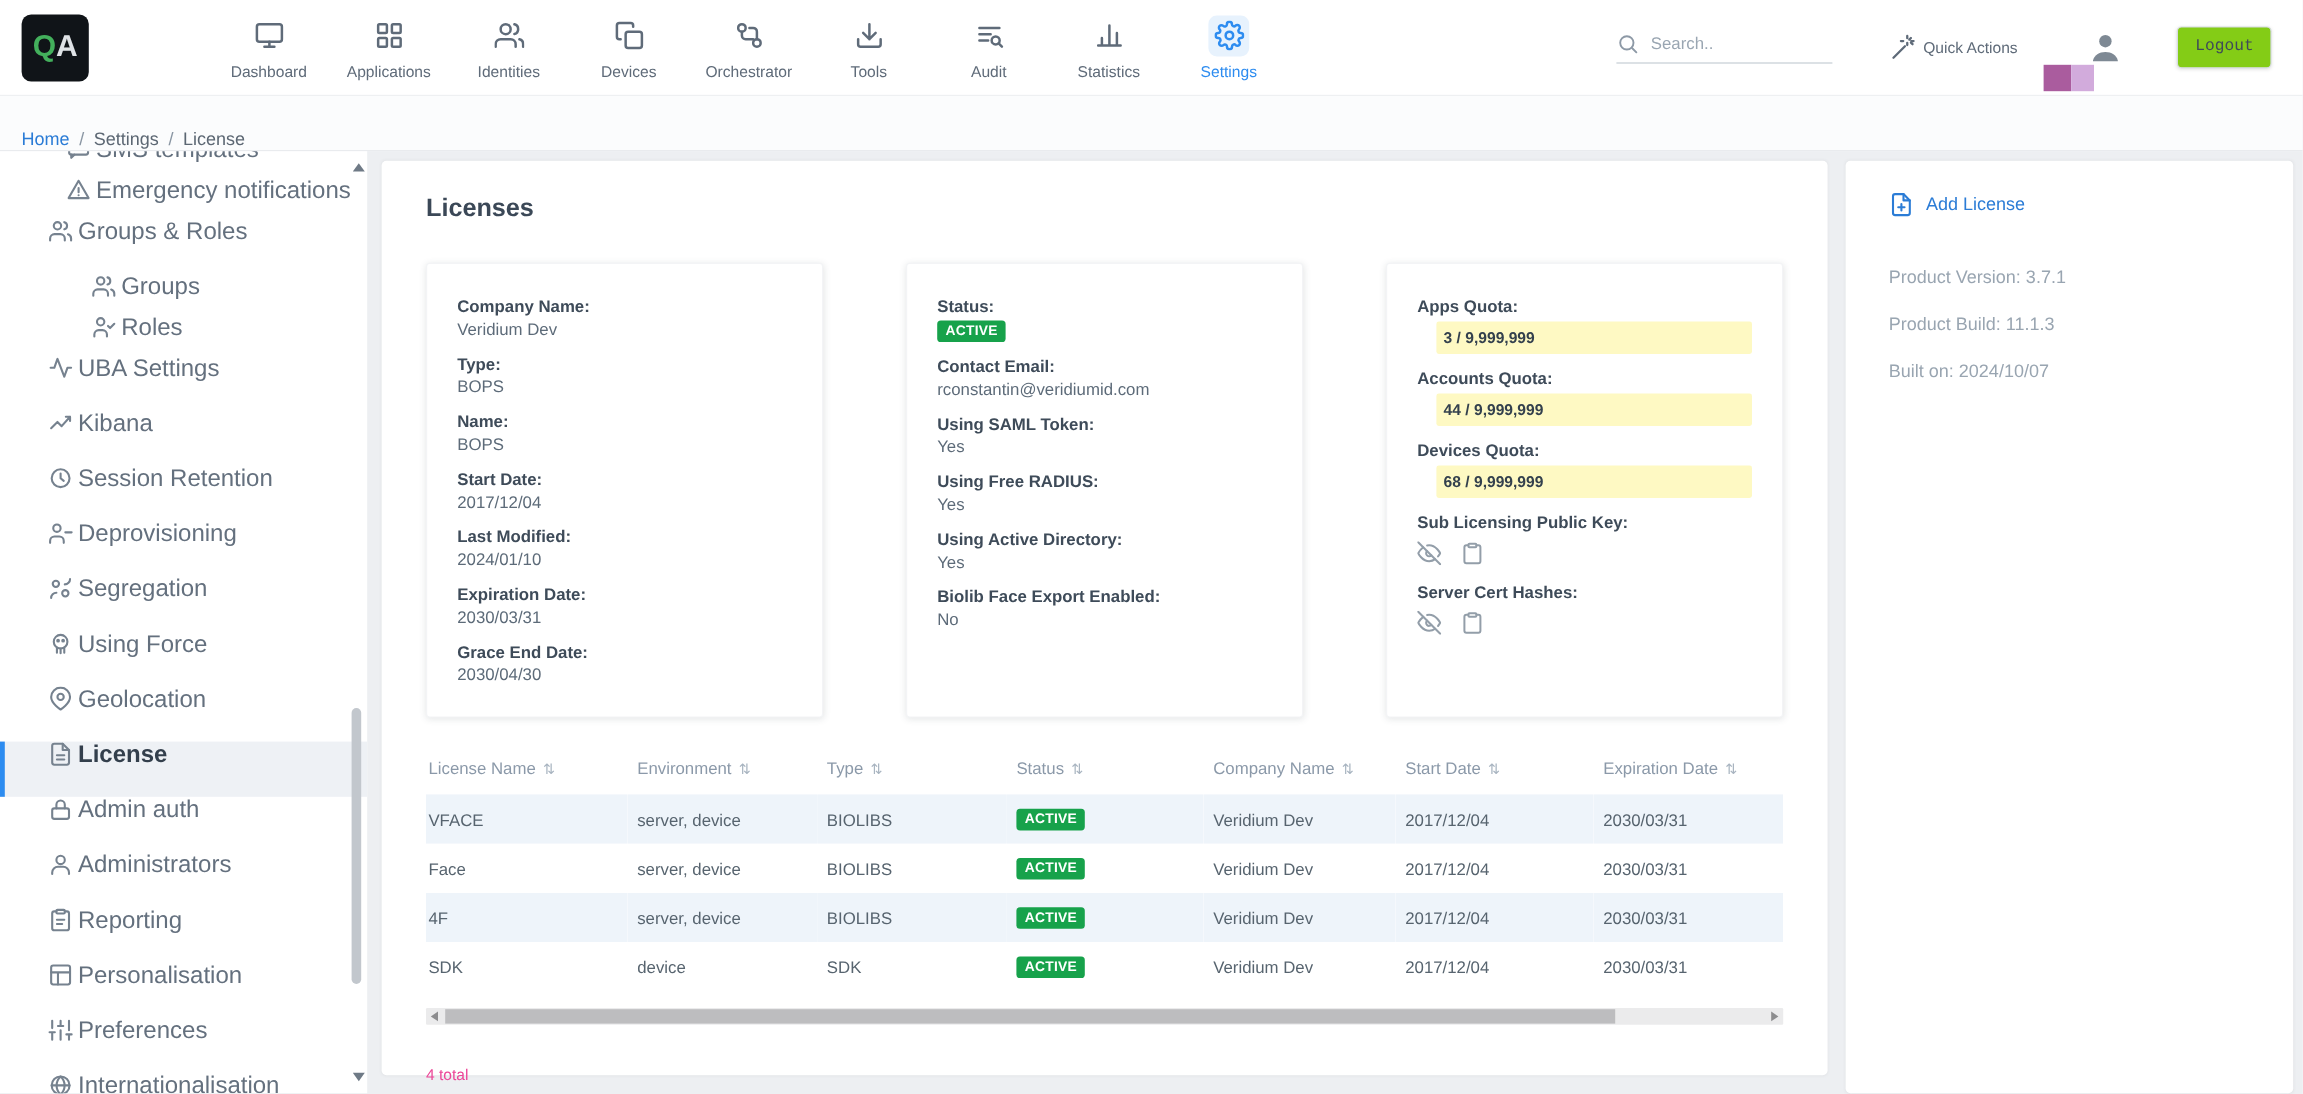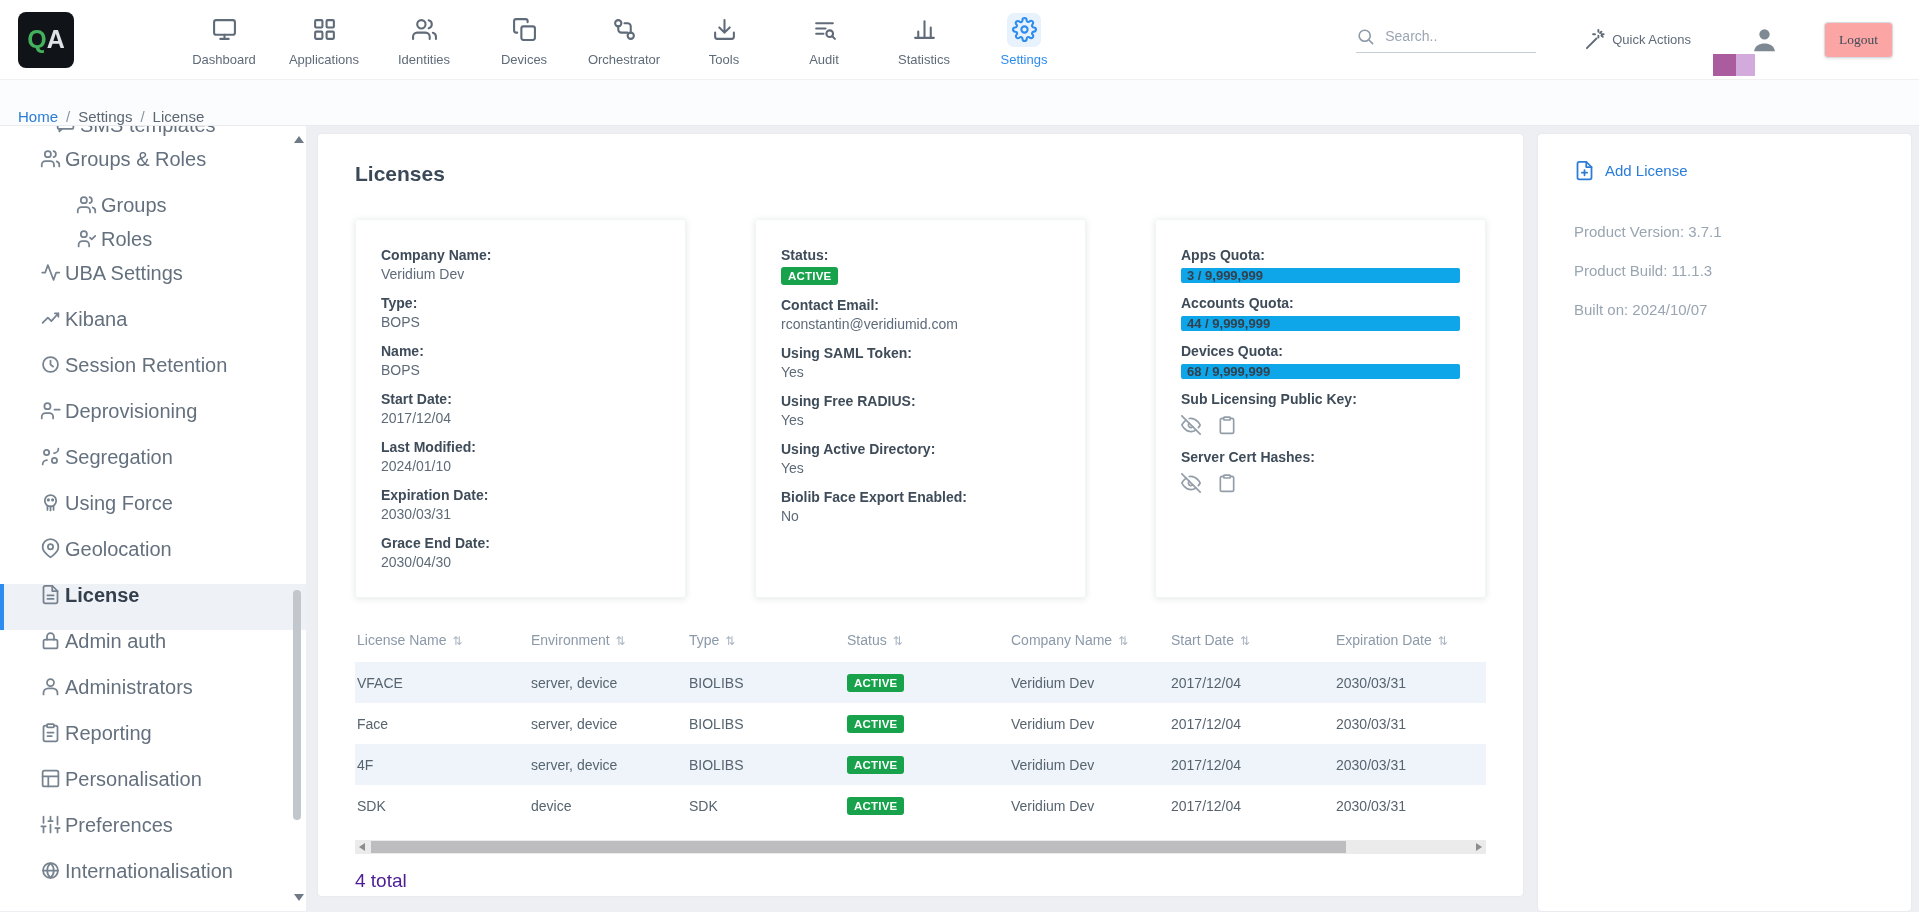--- a/index.html
+++ b/index.html
@@ -29,21 +29,21 @@
   .search-box svg { width: 19px; height: 19px; }
   .search-input { border: none; outline: none; font-size: 14px; color: #6b7785; width: 132px; background: transparent; font-family: inherit; }
   .search-input::placeholder { color: #9aa6b2; }
   .quick-actions { margin-left: 48px; display: flex; flex-direction: row; align-items: center; gap: 5px; font-size: 13px; color: #5f6b79; cursor: pointer; }
   .quick-actions [data-icon] svg { width: 23px; height: 23px; }
   .avatar-wrap { position: relative; margin-left: 58px; }
   .avatar { display: flex; color: #7e8994; cursor: pointer; }
   .avatar svg { width: 31px; height: 31px; }
   .swatch { position: absolute; left: -36px; top: 30px; width: 42px; height: 22px; display: flex; }
   .sw1 { flex: 1.2; background: #aa5c9e; } .sw2 { flex: 1; background: #d2abdc; }
-  .logout-btn { margin-left: 44px; background: #fca5a5; border: 1px solid #d8dce1; border-radius: 4px; padding: 9px 14px; font-size: 13.5px; color: #3f4b58; cursor: pointer; box-shadow: 0 1px 3px rgba(0,0,0,.10); font-family: Liberation Serif, serif; }
+  .logout-btn { margin-left: 44px; background: #84cc16; border: 1px solid #d8dce1; border-radius: 4px; padding: 9px 14px; font-size: 13.5px; color: #3f4b58; cursor: pointer; box-shadow: 0 1px 3px rgba(0,0,0,.10); font-family: Liberation Mono, monospace; }
 
   
   .breadcrumb-bar { height: 46px; background: #fbfcfd; display: flex; align-items: flex-end; padding: 0 18px; font-size: 15px; border-bottom: 1px solid #e9ebee; }
   .crumb { color: #5c6773; }
   .crumb.link { color: #2b7cd6; cursor: pointer; }
   .crumb-sep { color: #8a96a3; margin: 0 8px; }
 
   
   .content { display: flex; height: 785px; align-items: stretch; }
 
@@ -68,21 +68,21 @@
   .main-card { width: 1205px; margin: 8px 0 0 12px; background: #fff; border-radius: 4px; padding: 28px 37px 0 37px; height: 762px; flex-shrink: 0; box-shadow: 0 0 3px rgba(0,0,0,.05); }
   .page-title { font-size: 21px; font-weight: 700; color: #3b4857; }
   .cards-row { display: flex; justify-content: space-between; margin-top: 33px; }
   .info-card { width: 331px; height: 379px; background: #fff; border-radius: 3px; border: 1px solid #f3f4f6; box-shadow: 0 1px 6px rgba(60,70,80,.14); padding: 26px 25px; }
   .field { margin-bottom: 11px; }
   .lab { font-weight: 700; font-size: 14px; color: #3e4b59; line-height: 18px; }
   .val { font-size: 14px; color: #5d6b79; line-height: 18px; margin-top: 1px; word-break: break-all; }
   .badge { display: inline-block; background: #17a24b; color: #fff; font-weight: 700; font-size: 11.5px; padding: 3px 7px; border-radius: 3px; letter-spacing: .2px; }
   .status-field .badge { margin-top: 3px; }
   .quota { margin-bottom: 11px; }
-  .quota-bar { margin-top: 4px; height: 15px; background: #0ea5e9; border-radius: 2px; display: flex; align-items: center; padding-left: 6px; position: relative; overflow: hidden; }
+  .quota-bar { margin-top: 4px; height: 27px; background: #fef9c3; border-radius: 2px; display: flex; align-items: center; padding-left: 6px; position: relative; overflow: hidden; margin-left: 16px; }
   .quota-fill { position: absolute; left: 0; top: 0; bottom: 0; background: #2d8cf0; opacity: .35; }
   .qval { font-weight: 700; font-size: 13px; color: #33404d; position: relative; }
   .secret { margin-bottom: 13px; }
   .secret-icons { display: flex; gap: 16px; margin-top: 7px; color: #939ea9; }
   .sicon { cursor: pointer; display: flex; }
   .sicon svg { width: 20px; height: 20px; }
 
   
   .lic-table { width: 100%; border-collapse: collapse; margin-top: 26px; table-layout: fixed; }
   .lic-table th { text-align: left; font-weight: 400; font-size: 14px; color: #8b99a9; padding: 8px 8px 14px 8px; white-space: nowrap; cursor: pointer; }
@@ -90,21 +90,21 @@
   .sort { font-size: 12px; color: #a8b4c0; margin-left: 6px; }
   .lic-table td { font-size: 14px; color: #57646f; padding: 0 8px; height: 41px; white-space: nowrap; overflow: hidden; }
   .lic-table tr.alt td { background: #eef4fa; }
 
   
   .h-scroll { margin-top: 14px; height: 14px; background: #ebebec; position: relative; border-radius: 1px; }
   .h-thumb { position: absolute; top: 1px; bottom: 1px; left: 16px; width: 975px; background: #bdbdbf; cursor: pointer; }
   .h-arrow { position: absolute; top: 3px; width: 0; height: 0; border-top: 4px solid transparent; border-bottom: 4px solid transparent; cursor: pointer; }
   .h-arrow.left { left: 4px; border-right: 6px solid #8d8d8f; }
   .h-arrow.right { right: 4px; border-left: 6px solid #8d8d8f; }
-  .total { margin-top: 16px; font-size: 19px; color: #4c1d95; }
+  .total { margin-top: 34px; font-size: 13px; color: #ec4899; }
 
   
   .right-panel { flex: 1; background: #fff; margin: 8px 8px 0 15px; border-radius: 4px; padding: 26px 20px 0 36px; box-shadow: 0 0 3px rgba(0,0,0,.05); }
   .add-license { display: flex; align-items: center; gap: 10px; color: #2b7cd6; font-size: 15px; cursor: pointer; }
   .add-license [data-icon] svg { width: 21px; height: 21px; }
   .meta-line { color: #99a5b1; font-size: 15px; margin-top: 22px; }
   .meta-line.first { margin-top: 42px; }
 </style>
 </head>
 <body>
@@ -248,20 +248,29 @@
   <aside class="sidebar">
     <div class="side-list">
   <div class="side-item ind1">
     <span class="side-ico" data-icon="sms-templates">
             <svg viewBox="0 0 24 24" fill="none" stroke="currentColor" stroke-width="2" stroke-linecap="round" stroke-linejoin="round">
               <rect x="3" y="4" width="18" height="13" rx="2"></rect>
               <path d="M7 9h10M7 12.5h6M8 17l-3 3v-3"></path>
             </svg>
           </span>
     <span class="side-lbl">SMS templates</span>
+  </div>
+  <div class="side-item ind1">
+    <span class="side-ico" data-icon="emergency-notifications">
+            <svg viewBox="0 0 24 24" fill="none" stroke="currentColor" stroke-width="2" stroke-linecap="round" stroke-linejoin="round">
+              <path d="M12 3 2.5 19.5h19L12 3z"></path>
+              <path d="M12 10v4M12 16.8h.01"></path>
+            </svg>
+          </span>
+    <span class="side-lbl">Emergency notifications</span>
   </div>
   <div class="side-item ind0">
     <span class="side-ico" data-icon="groups-roles">
             <svg viewBox="0 0 24 24" fill="none" stroke="currentColor" stroke-width="2" stroke-linecap="round" stroke-linejoin="round">
               <circle cx="9" cy="7" r="3.5"></circle>
               <path d="M16 21v-1.8A4.2 4.2 0 0 0 11.8 15H6.2A4.2 4.2 0 0 0 2 19.2V21M22 21v-1.8a4.2 4.2 0 0 0-3-4M15.5 3.6a3.5 3.5 0 0 1 0 6.8"></path>
             </svg>
           </span>
     <span class="side-lbl">Groups &amp; Roles</span>
   </div>

